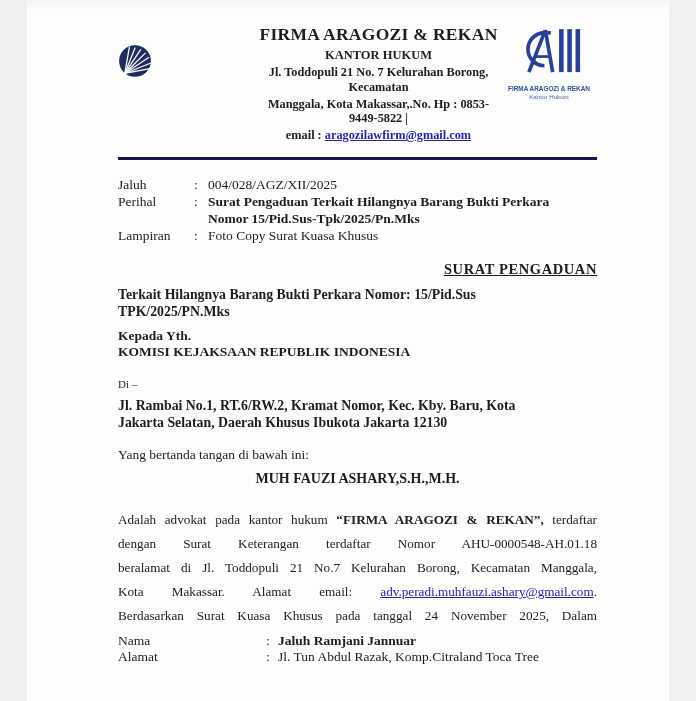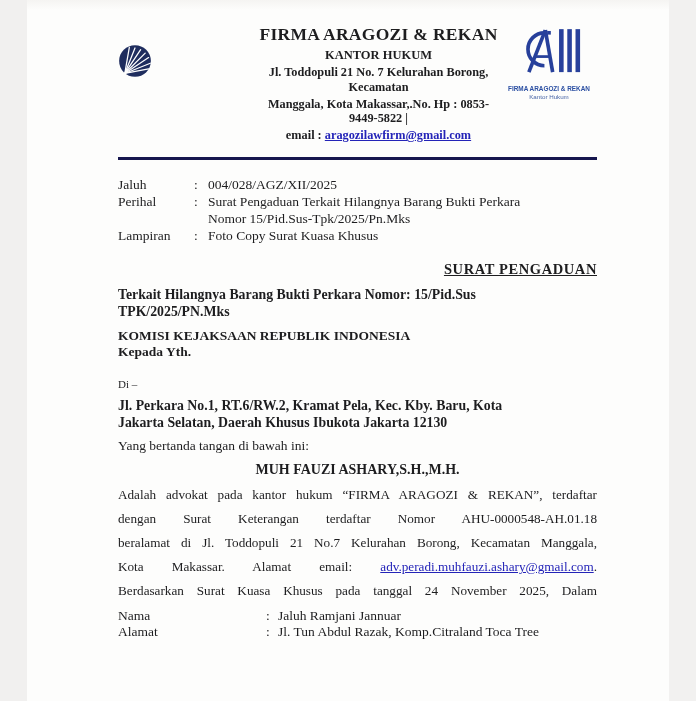--- a/index.html
+++ b/index.html
@@ -40,32 +40,32 @@
   .fl-line2{font-family:"Liberation Sans",sans-serif;font-size:6.2px;color:#4a67a8;margin-top:1px;}
 
   .divider{height:3px;background:var(--navy);margin-top:14px;}
 
   
   .meta{margin-top:16px;font-size:13.5px;line-height:17px;}
   .meta-row{display:flex;}
   .meta-label{width:76px;flex:0 0 76px;}
   .meta-colon{width:14px;flex:0 0 14px;}
   .meta-value{flex:1;}
-  .bold{font-weight:normal;}
+  .bold{font-weight:bold;}
 
   
   .title{margin-top:16px;text-align:right;font-size:14.5px;font-weight:bold;letter-spacing:.6px;text-decoration:underline;line-height:18px;}
   .subject{margin-top:8px;font-weight:bold;font-size:13.8px;line-height:17px;}
   .kepada{margin-top:8px;font-weight:bold;font-size:13.5px;line-height:16.5px;}
   .di{margin-top:15px;font-size:11px;line-height:17px;}
   .raddr{margin-top:4px;font-weight:bold;font-size:13.8px;line-height:17px;}
   .greeting{margin-top:7px;font-size:13.5px;line-height:17px;}
-  .intro{margin-top:6px;font-size:13.5px;line-height:17px;}
+  .intro{margin-top:15px;font-size:13.5px;line-height:17px;}
   .advocate{margin-top:7px;text-align:center;font-weight:bold;font-size:14px;line-height:18px;}
-  .para{margin-top:4px;font-size:13.2px;}
+  .para{margin-top:20px;font-size:13.2px;}
   .jline{display:block;text-align:justify;text-align-last:justify;line-height:24px;white-space:nowrap;}
   .jline.last{text-align:left;text-align-last:left;white-space:normal;}
   .block-line{display:block;}
 
   
   .client{margin-top:5px;font-size:13.5px;line-height:16px;}
   .c-row{display:flex;}
   .c-label{width:148px;flex:0 0 148px;}
   .c-colon{width:12px;flex:0 0 12px;}
   .c-value{flex:1;}
@@ -150,28 +150,28 @@
     </div>
 
     <div class="title">SURAT PENGADUAN</div>
 
     <div class="subject">
       <span class="block-line">Terkait Hilangnya Barang Bukti Perkara Nomor: 15/Pid.Sus</span>
       <span class="block-line">TPK/2025/PN.Mks</span>
     </div>
 
     <div class="kepada">
+      <span class="block-line">Kepada Yth.</span>
       <span class="block-line">KOMISI KEJAKSAAN REPUBLIK INDONESIA</span>
-      <span class="block-line">Kepada Yth.</span>
     </div>
 
     <div class="di">Di –</div>
 
     <div class="raddr">
-      <span class="block-line">Jl. Perkara No.1, RT.6/RW.2, Kramat Pela, Kec. Kby. Baru, Kota</span>
+      <span class="block-line">Jl. Rambai No.1, RT.6/RW.2, Kramat Nomor, Kec. Kby. Baru, Kota</span>
       <span class="block-line">Jakarta Selatan, Daerah Khusus Ibukota Jakarta 12130</span>
     </div>
 
     <div class="intro">Yang bertanda tangan di bawah ini:</div>
     <div class="advocate">MUH FAUZI ASHARY,S.H.,M.H.</div>
 
     <div class="para">
       <span class="jline"><span>Adalah advokat pada kantor hukum </span><span class="bold">“FIRMA ARAGOZI &amp; REKAN”,</span><span> terdaftar</span></span>
       <span class="jline">dengan Surat Keterangan terdaftar Nomor AHU-0000548-AH.01.18</span>
       <span class="jline">beralamat di Jl. Toddopuli 21 No.7 Kelurahan Borong, Kecamatan Manggala,</span>

